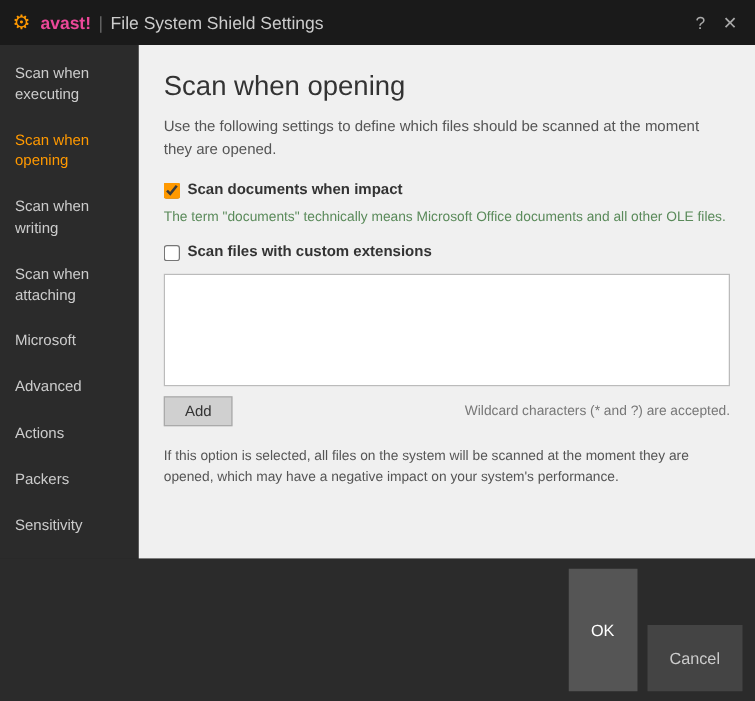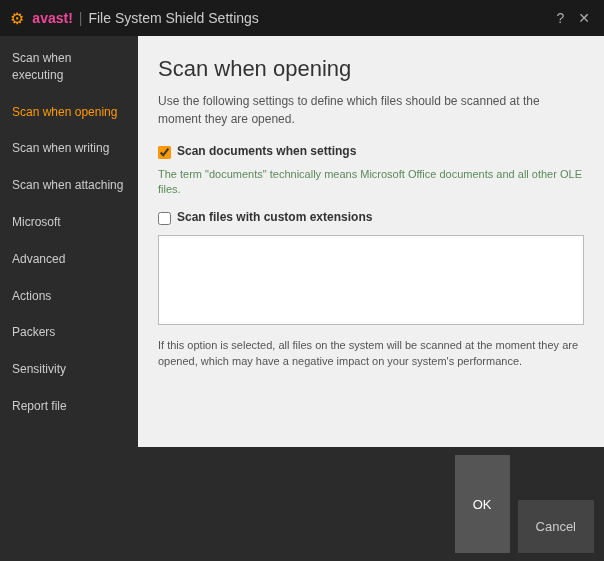--- a/index.html
+++ b/index.html
@@ -62,21 +62,21 @@
       padding: 0 4px;
       background: none;
       border: none;
     }
     .main-content {
       display: flex;
       flex: 1;
       overflow: hidden;
     }
     .sidebar {
-      width: 138px;
+      width: 111px;
       background: #2b2b2b;
       flex-shrink: 0;
       padding-top: 4px;
     }
     .sidebar-item {
       padding: 10px 12px;
       color: #ccc;
       cursor: pointer;
       font-size: 12px;
       line-height: 1.4;
@@ -239,31 +239,35 @@
         <span>Report file</span>
       </div>
     </div>
 
     <div class="content-panel">
       <div class="panel-title">Scan when opening</div>
       <div class="panel-desc">Use the following settings to define which files should be scanned at the moment they are opened.</div>
 
       <div class="option-row">
         <input type="checkbox" id="scanDocs" checked="" style="">
-        <label for="scanDocs" class="option-label">Scan documents when settings</label>
+        <label for="scanDocs" class="option-label">Scan documents when impact</label>
       </div>
       <div class="option-sub">The term "documents" technically means Microsoft Office documents and all other OLE files.</div>
 
       <div class="option-row">
         <input type="checkbox" id="scanCustom" style="">
         <label for="scanCustom" class="option-label">Scan files with custom extensions</label>
       </div>
 
       <div class="extensions-box"></div>
 
+      <div class="add-row">
+        <button class="add-btn">Add</button>
+        <span class="wildcard-hint">Wildcard characters (* and ?) are accepted.</span>
+      </div>
 
       <div class="scan-all-desc">If this option is selected, all files on the system will be scanned at the moment they are opened, which may have a negative impact on your system's performance.</div>
     </div>
   </div>
 
   <div class="footer">
     <button class="footer-btn ok">OK</button>
     <button class="footer-btn cancel">Cancel</button>
   </div>
 </div>

